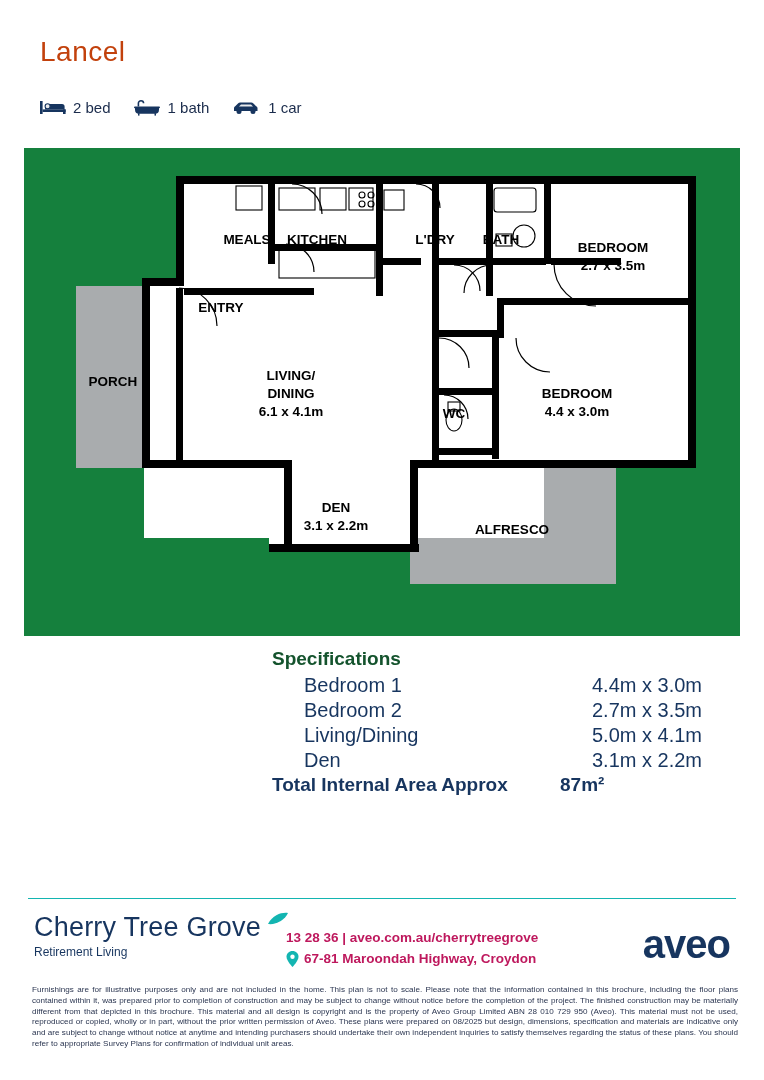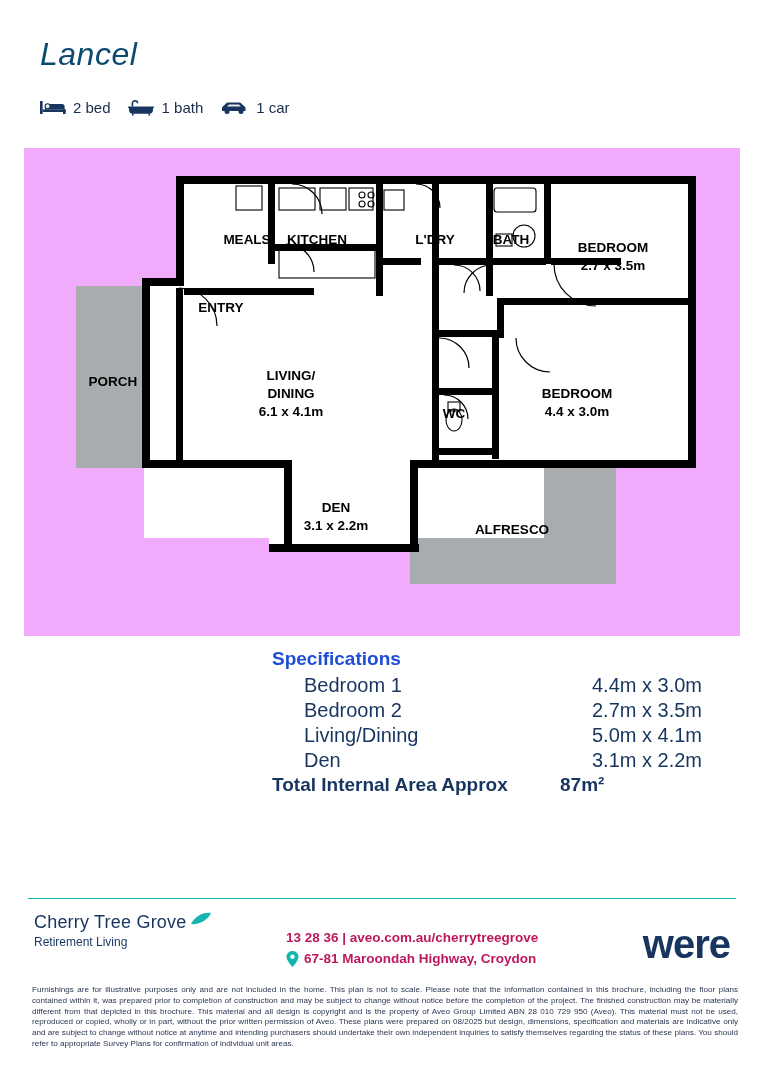--- a/index.html
+++ b/index.html
@@ -10,54 +10,53 @@
     font-family: "Liberation Sans", sans-serif;
     color: #1f2a44;
     position: relative;
     overflow: hidden;
   }
   .page { position: relative; width: 764px; height: 1080px; }
 
   
   .title {
     position: absolute; left: 40px; top: 36px;
-    font-size: 32px; font-weight: 400; color: #0c4a6e;
+    font-size: 28px; font-weight: 400; color: #c2410c;
     letter-spacing: 0.5px;
-    font-style: italic;
   }
   .feature-row {
     position: absolute; left: 40px; top: 99px;
-    display: flex; align-items: center; gap: 0;
+    display: flex; align-items: center; gap: 6px;
     font-size: 15px; color: #17355f;
   }
   .feature { display:flex; align-items:center; gap:7px; margin-right: 16px; }
   .feature svg { display:block; }
   .feature-label { font-size: 15px; color: #1b2c4c; }
 
   
   .plan-panel {
     position: absolute; left: 24px; top: 148px;
     width: 716px; height: 488px;
-    background: #f0abfc;
+    background: #15803d;
   }
   .plan { position:absolute; inset:0; }
 
   .room-label {
     position: absolute;
     font-size: 13.5px; font-weight: 700; color: #000;
     text-align:center; line-height: 1.25;
     white-space: nowrap;
   }
 
   
   .specs {
     position: absolute; left: 272px; top: 648px; width: 430px;
   }
   .specs-title {
-    font-size: 19px; font-weight: 700; color: #1d4ed8; margin-bottom: 4px;
+    font-size: 19px; font-weight: 700; color: #14532d; margin-bottom: 4px;
   }
   .spec-row {
     display: flex; align-items: baseline;
     font-size: 20px; color: #17355f; font-weight: 400;
     margin: 2px 0;
     justify-content: flex-end;
   }
   .spec-name { width: 288px; }
   .spec-dim { }
   .total-row {
@@ -68,21 +67,21 @@
 
   
   .divider {
     position:absolute; left: 28px; top: 898px; width: 708px; height: 1px;
     background: #13b5b1;
   }
   .brand {
     position: absolute; left: 34px; top: 912px;
   }
   .brand-name {
-    font-size: 18px; color: #17355f; letter-spacing: .2px;
+    font-size: 27px; color: #17355f; letter-spacing: .2px;
   }
   .brand-sub {
     font-size: 12px; color: #17355f; margin-top: 2px;
   }
   .contact {
     position:absolute; left: 286px; top: 930px;
     font-size: 13.5px; color: #be185d; font-weight: 700;
   }
   .contact .line2 { margin-top: 6px; display:flex; align-items:flex-start; gap:5px; font-weight:700;}
   .aveo-logo {
@@ -240,21 +239,21 @@
         <line x1="668" y1="200" x2="668" y2="260"></line>
         <line x1="122" y1="180" x2="122" y2="240"></line>
         <line x1="124" y1="312" x2="124" y2="316"></line>
         <line x1="300" y1="400" x2="360" y2="400"></line>
       </g>
     </svg>
 
     <div class="room-label" style="left:188px; top:84px; width:70px;">MEALS</div>
     <div class="room-label" style="left:250px; top:84px; width:86px;">KITCHEN</div>
     <div class="room-label" style="left:380px; top:84px; width:62px;">L'DRY</div>
-    <div class="room-label" style="left:458px; top:84px; width:58px;">BATH</div>
+    <div class="room-label" style="left:448px; top:84px; width:58px;">BATH</div>
 
     <div class="room-label" style="left:528px; top:92px; width:122px;">BEDROOM</div>
     <div class="room-label" style="left:528px; top:110px; width:122px;">2.7 x 3.5m</div>
 
     <div class="room-label" style="left:148px; top:152px; width:98px;">ENTRY</div>
     <div class="room-label" style="left:52px; top:226px; width:74px;">PORCH</div>
 
     <div class="room-label" style="left:212px; top:220px; width:110px;">LIVING/</div>
     <div class="room-label" style="left:212px; top:238px; width:110px;">DINING</div>
     <div class="room-label" style="left:212px; top:256px; width:110px;">6.1 x 4.1m</div>
@@ -317,17 +316,17 @@
         <svg width="13" height="16" viewBox="0 0 13 16">
           <path d="M6.5 0 C3 0 0.5 2.5 0.5 5.8 C0.5 10 6.5 16 6.5 16 C6.5 16 12.5 10 12.5 5.8 C12.5 2.5 10 0 6.5 0 Z" fill="#13b5b1"></path>
           <circle cx="6.5" cy="5.7" r="2.2" fill="#ffffff"></circle>
         </svg>
       </span>
       <span>67-81 Maroondah Highway, Croydon</span>
     </div>
   </div>
 
   <div class="aveo-logo">
-    <span>were</span>
+    <span>aveo</span>
   </div>
 
   <div class="disclaimer">Furnishings are for illustrative purposes only and are not included in the home. This plan is not to scale. Please note that the information contained in this brochure, including the floor plans contained within it, was prepared prior to completion of construction and may be subject to change without notice before the completion of the project. The finished construction may be materially different from that depicted in this brochure. This material and all design is copyright and is the property of Aveo Group Limited ABN 28 010 729 950 (Aveo). This material must not be used, reproduced or copied, wholly or in part, without the prior written permission of Aveo. These plans were prepared on 08/2025 but design, dimensions, specification and materials are indicative only and are subject to change without notice at anytime and intending purchasers should undertake their own independent inquiries to satisfy themselves regarding the status of these plans. You should refer to appropriate Survey Plans for confirmation of individual unit areas.</div>
 </div>
 
 </body></html>

